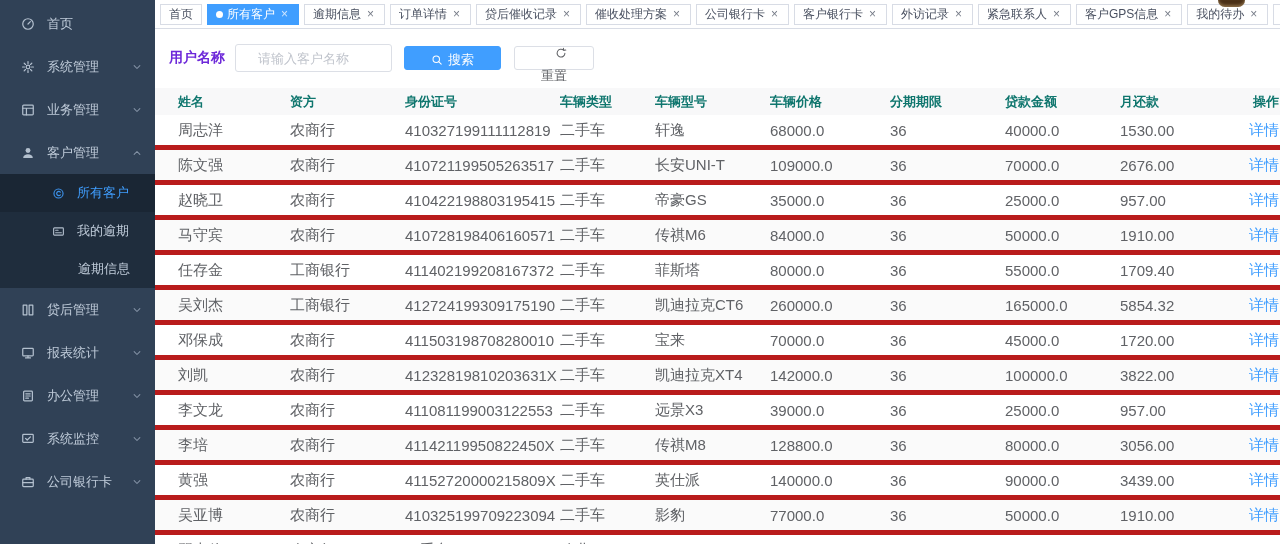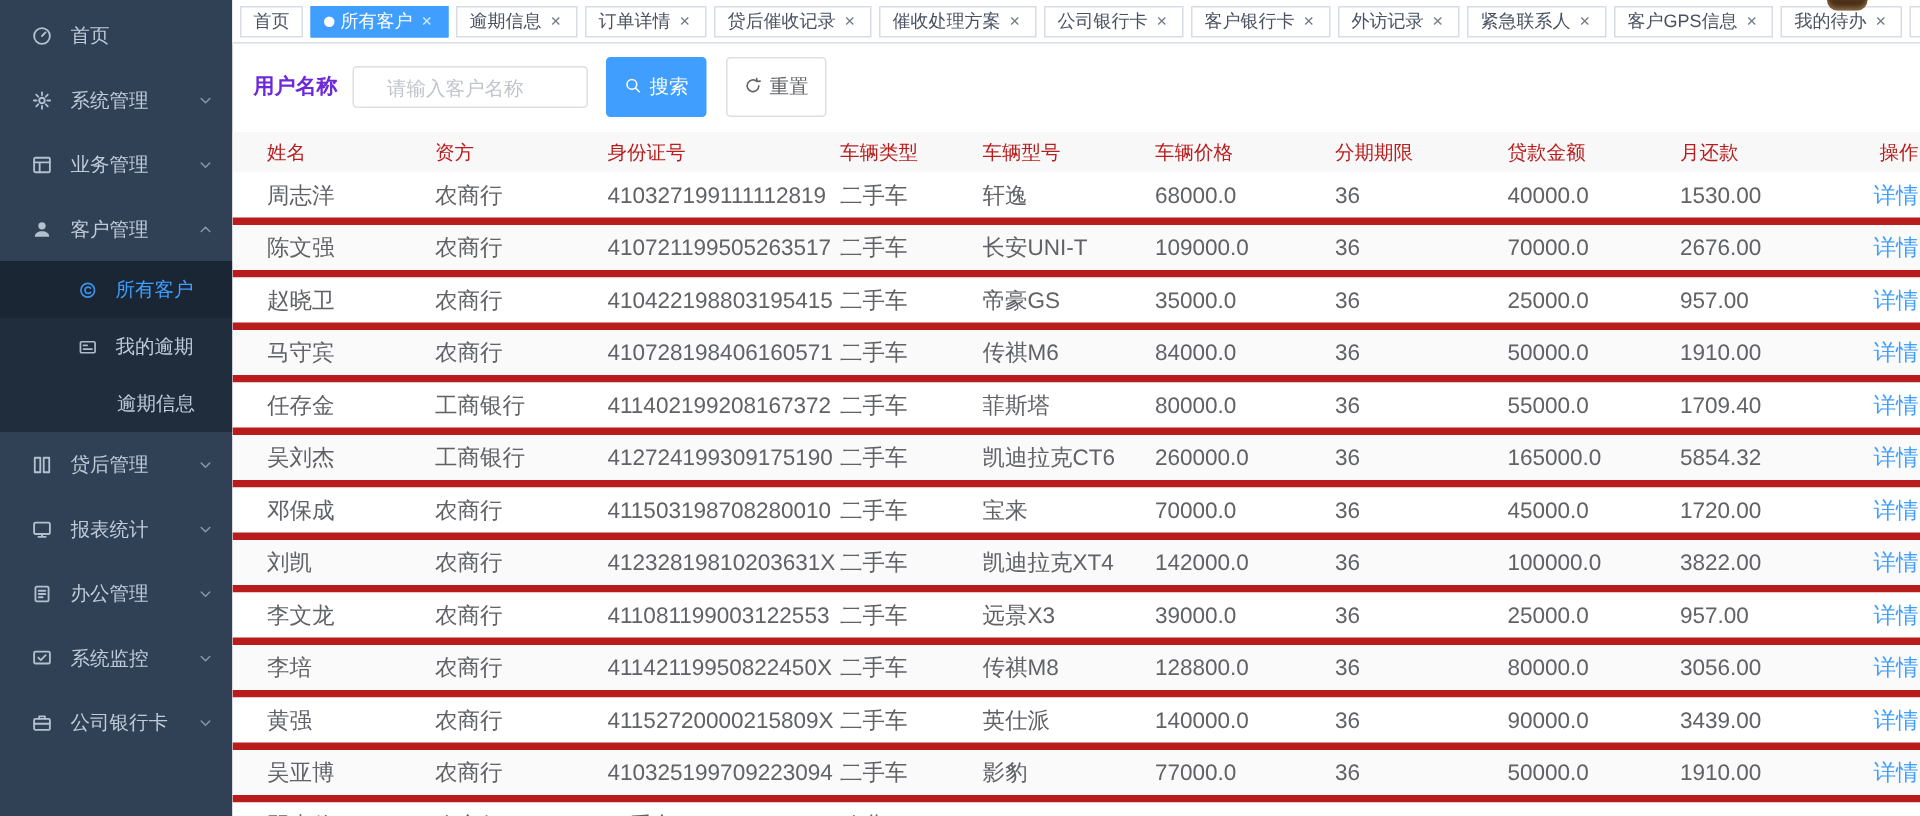--- a/index.html
+++ b/index.html
@@ -37,30 +37,30 @@
   .tab.active{background:var(--accent);border-color:var(--accent);color:#fff;}
   .tab.active .dot{display:inline-block;}
   .tab .close{font-size:12px;line-height:1;opacity:.75;width:11px;text-align:center;border-radius:50%;}
 
   .content{flex:1;overflow:hidden;}
   .search-bar{display:flex;align-items:center;padding:15px 0 0 14px;height:43px;}
   .search-label{font-size:14px;font-weight:bold;color:#6d28d9;margin-right:10px;}
   .search-input{width:157px;height:28px;border:1px solid #dcdfe6;border-radius:3px;
     padding:0 22px;font-size:13px;color:#606266;outline:none;}
   .search-input::placeholder{color:#c0c4cc;}
-  .btn{height:40px;display:inline-flex;align-items:center;gap:5px;padding:0 11px;
+  .btn{height:24px;display:inline-flex;align-items:flex-end;gap:5px;padding:0 26px;
     border-radius:3px;font-size:13px;cursor:pointer;border:1px solid transparent;}
   .btn svg{width:12px;height:12px;}
   .btn-primary{background:var(--accent);border-color:var(--accent);color:#fff;margin-left:12px;}
-  .btn-plain{background:#fff;border-color:#dcdfe6;color:#606266;margin-left:13px;}
+  .btn-plain{background:#fff;border-color:#dcdfe6;color:#606266;margin-left:13px;flex-direction:column;}
 
   
   .table{margin-top:16px;width:1125px;}
   .tgrid{display:grid;grid-template-columns:135px 115px 155px 95px 115px 120px 115px 115px 115px 1fr;align-items:center;}
-  .thead{height:27px;background:var(--header-bg);font-size:13px;font-weight:normal;color:#b91c1c;}
+  .thead{height:27px;background:var(--header-bg);font-size:13px;font-weight:bold;color:#0f766e;}
   .th,.td{padding-left:0;overflow:hidden;white-space:nowrap;}
   .th:first-child,.td:first-child{padding-left:23px;}
   .th.col-action,.td.col-action{text-align:right;padding-right:1px;}
   .tr{height:35px;font-size:15px;color:#606266;border-bottom:5px solid #b91c1c;background:#fff;}
   .tr:nth-child(even){background:var(--stripe);}
   .detail-link{color:var(--link);cursor:pointer;text-decoration:none;}
 
   
   .avatar-frag{position:absolute;left:1218px;top:0;width:27px;height:7px;background:#4a3017;
     border-radius:0 0 9px 9px;box-shadow:inset 0 -2px 3px rgba(255,220,160,.35);z-index:5;}

